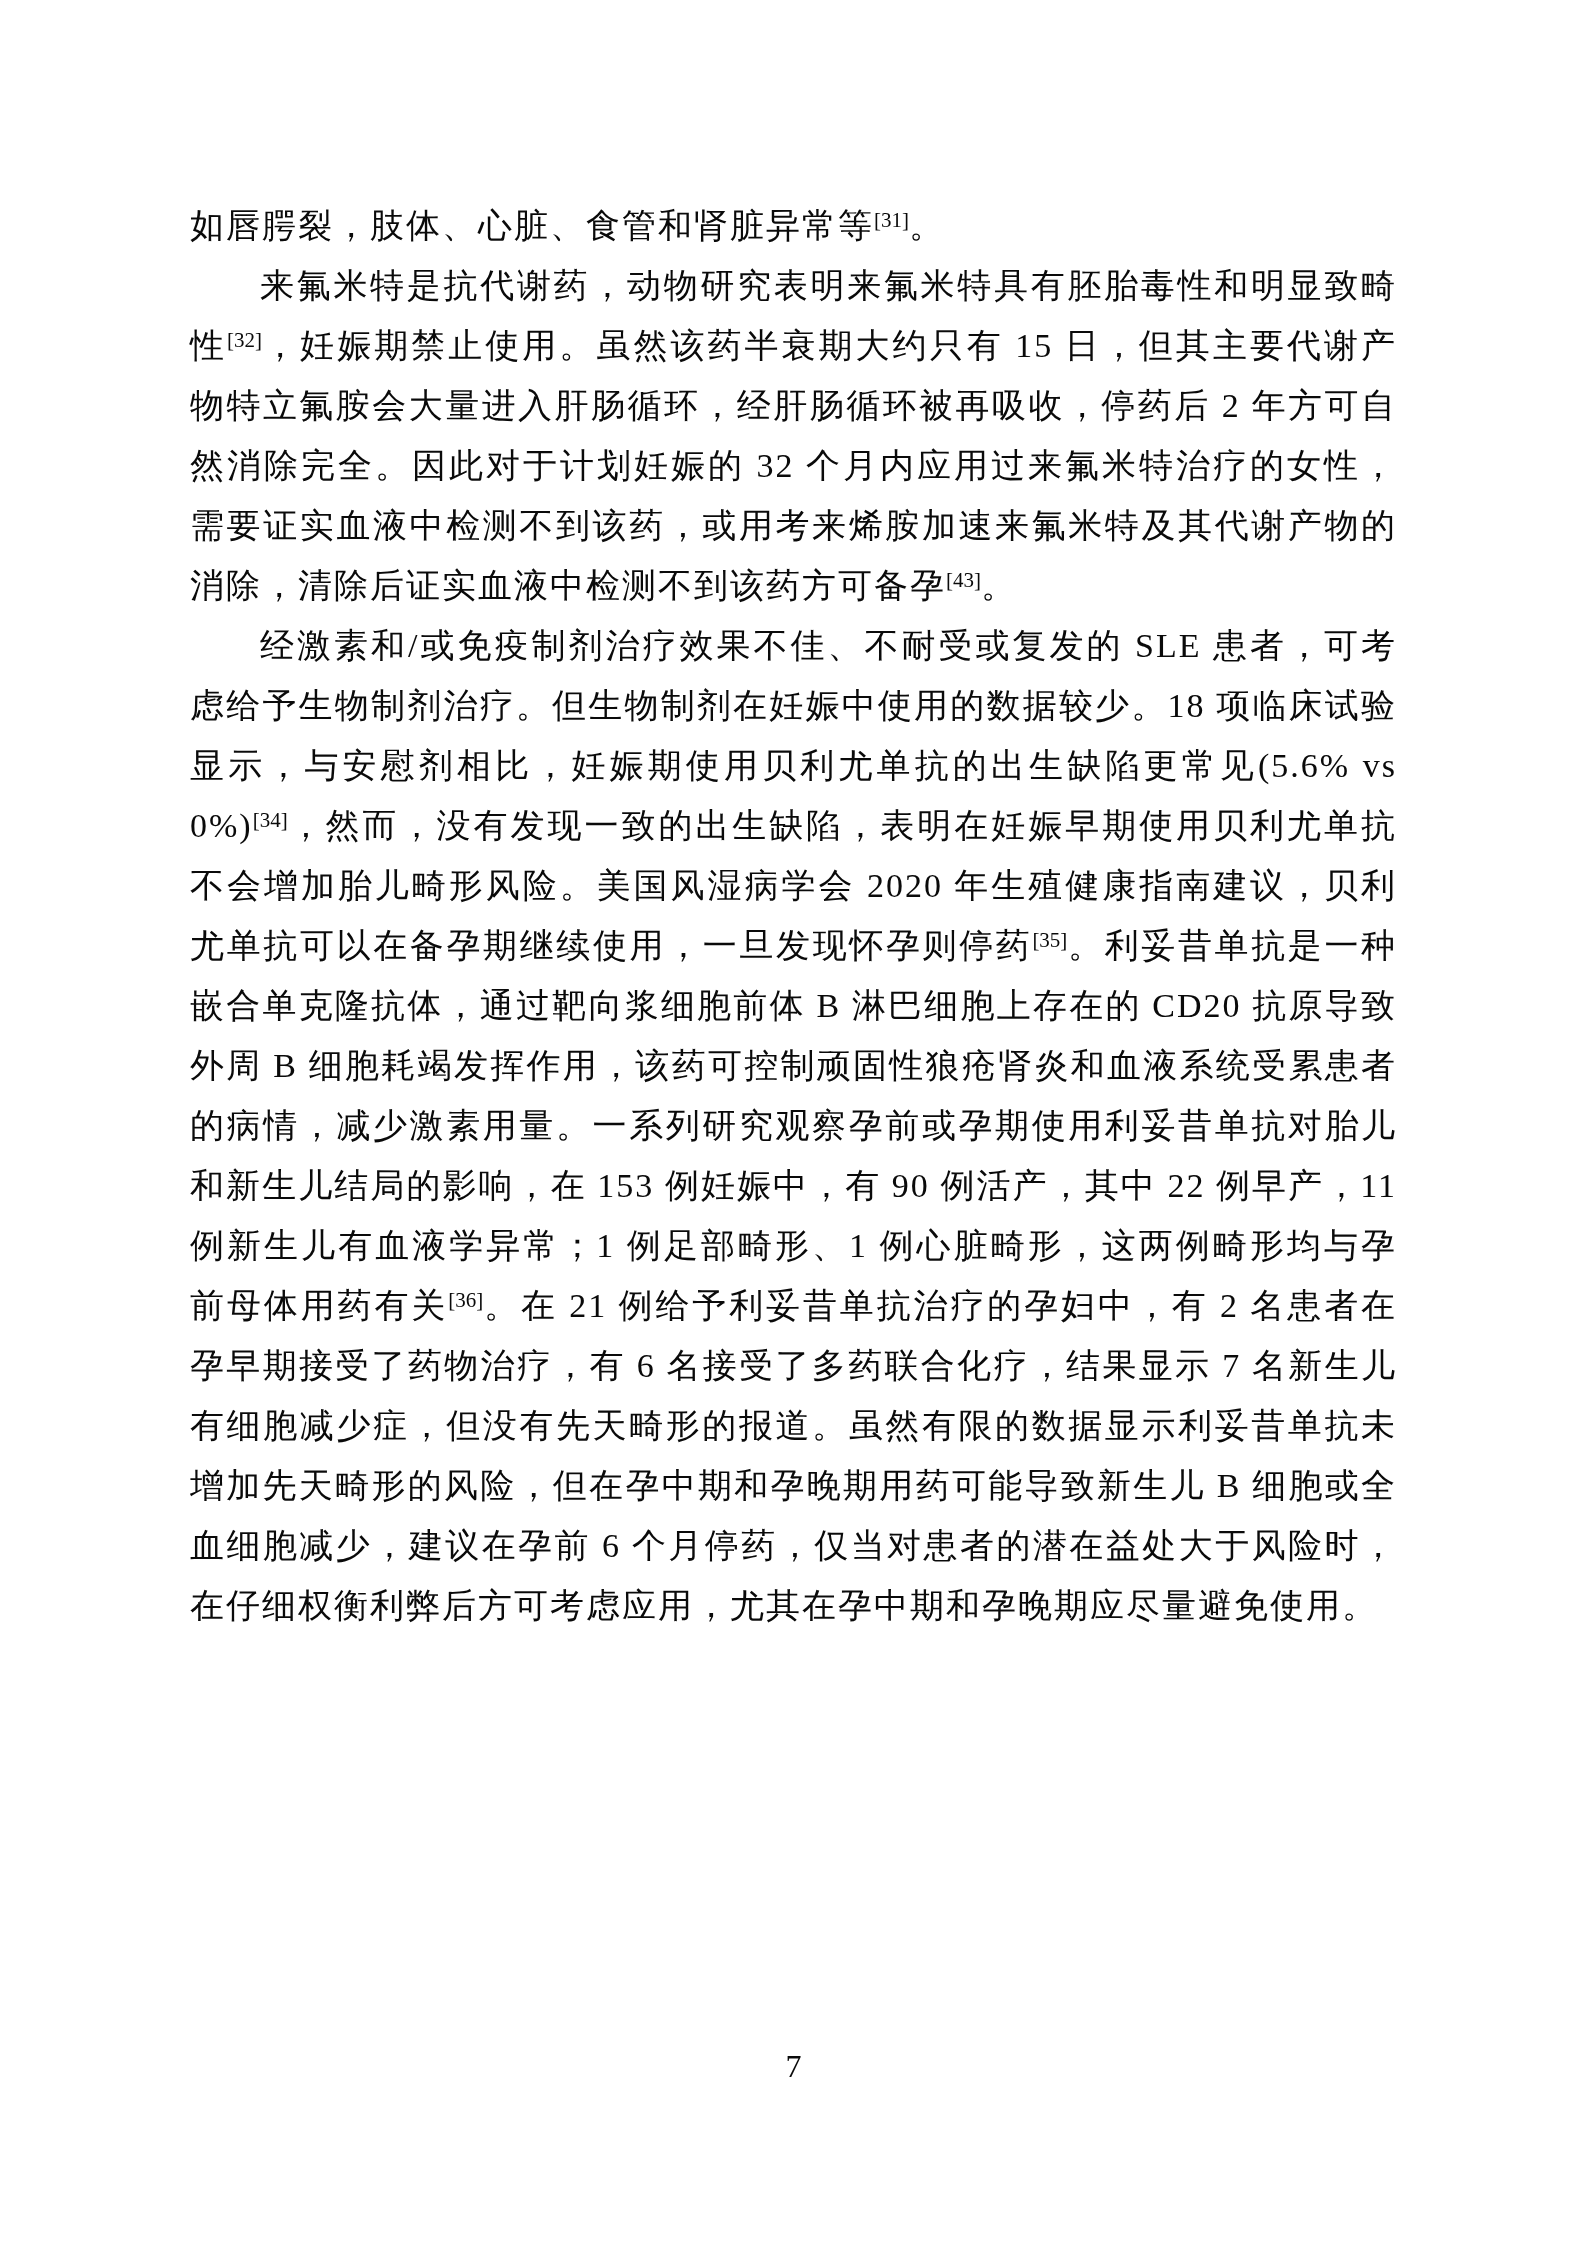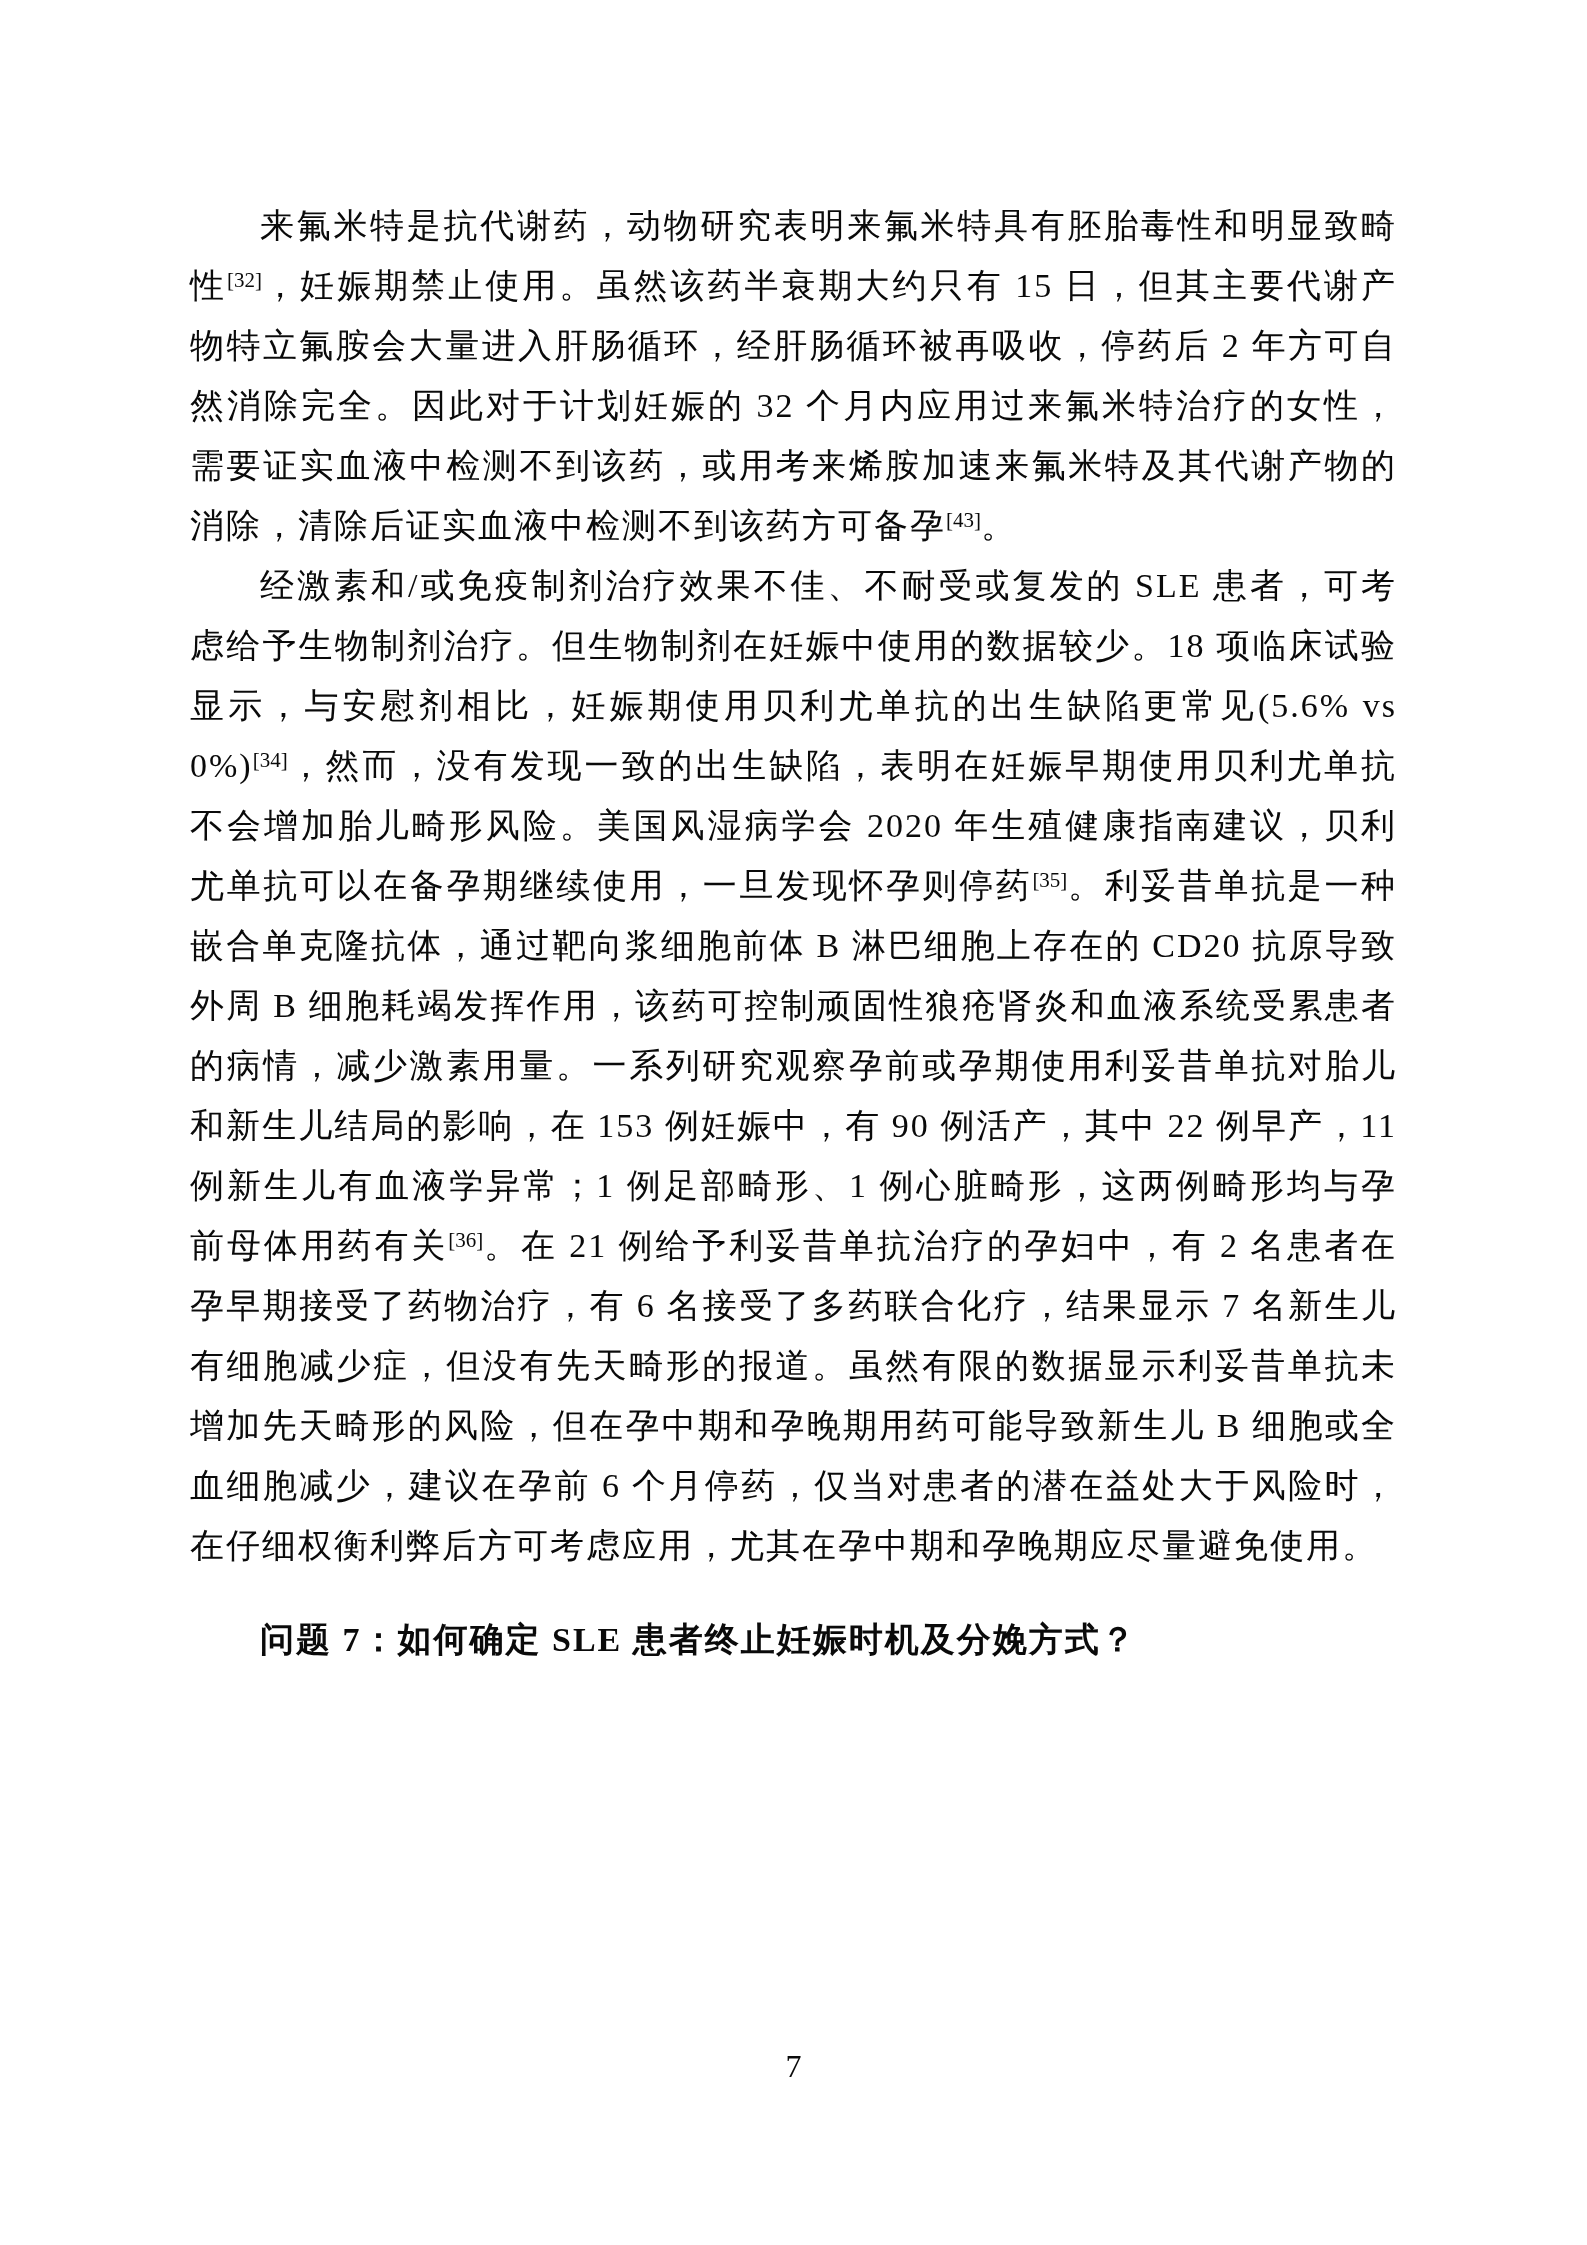--- a/index.html
+++ b/index.html
@@ -59,18 +59,18 @@
     font-size: 32px;
     line-height: 36px;
     letter-spacing: 0;
   }
 </style>
 </head>
 <body>
 
 <div class="page">
   <div class="content" id="document-body">
+      <p class=""><span>如唇腭裂，肢体、心脏、食管和肾脏异常等</span><sup>[31]</sup><span>。</span></p>
       <p class="indent "><span>来氟米特是抗代谢药，动物研究表明来氟米特具有胚胎毒性和明显致畸性</span><sup>[32]</sup><span>，妊娠期禁止使用。虽然该药半衰期大约只有 15 日，但其主要代谢产物特立氟胺会大量进入肝肠循环，经肝肠循环被再吸收，停药后 2 年方可自然消除完全。因此对于计划妊娠的 32 个月内应用过来氟米特治疗的女性，需要证实血液中检测不到该药，或用考来烯胺加速来氟米特及其代谢产物的消除，清除后证实血液中检测不到该药方可备孕</span><sup>[43]</sup><span>。</span></p>
       <p class="indent "><span>经激素和/或免疫制剂治疗效果不佳、不耐受或复发的 SLE 患者，可考虑给予生物制剂治疗。但生物制剂在妊娠中使用的数据较少。18 项临床试验显示，与安慰剂相比，妊娠期使用贝利尤单抗的出生缺陷更常见(5.6% vs 0%)</span><sup>[34]</sup><span>，然而，没有发现一致的出生缺陷，表明在妊娠早期使用贝利尤单抗不会增加胎儿畸形风险。美国风湿病学会 2020 年生殖健康指南建议，贝利尤单抗可以在备孕期继续使用，一旦发现怀孕则停药</span><sup>[35]</sup><span>。利妥昔单抗是一种嵌合单克隆抗体，通过靶向浆细胞前体 B 淋巴细胞上存在的 CD20 抗原导致外周 B 细胞耗竭发挥作用，该药可控制顽固性狼疮肾炎和血液系统受累患者的病情，减少激素用量。一系列研究观察孕前或孕期使用利妥昔单抗对胎儿和新生儿结局的影响，在 153 例妊娠中，有 90 例活产，其中 22 例早产，11 例新生儿有血液学异常；1 例足部畸形、1 例心脏畸形，这两例畸形均与孕前母体用药有关</span><sup>[36]</sup><span>。在 21 例给予利妥昔单抗治疗的孕妇中，有 2 名患者在孕早期接受了药物治疗，有 6 名接受了多药联合化疗，结果显示 7 名新生儿有细胞减少症，但没有先天畸形的报道。虽然有限的数据显示利妥昔单抗未增加先天畸形的风险，但在孕中期和孕晚期用药可能导致新生儿 B 细胞或全血细胞减少，建议在孕前 6 个月停药，仅当对患者的潜在益处大于风险时，在仔细权衡利弊后方可考虑应用，尤其在孕中期和孕晚期应尽量避免使用。</span></p>
-      <p class="indent bold heading"><span>问题 7：如何确定 SLE 患者终止妊娠时机及分娩方式？</span></p>
     </div>
   <div class="page-number">7</div>
 </div>
 
 </body></html>

